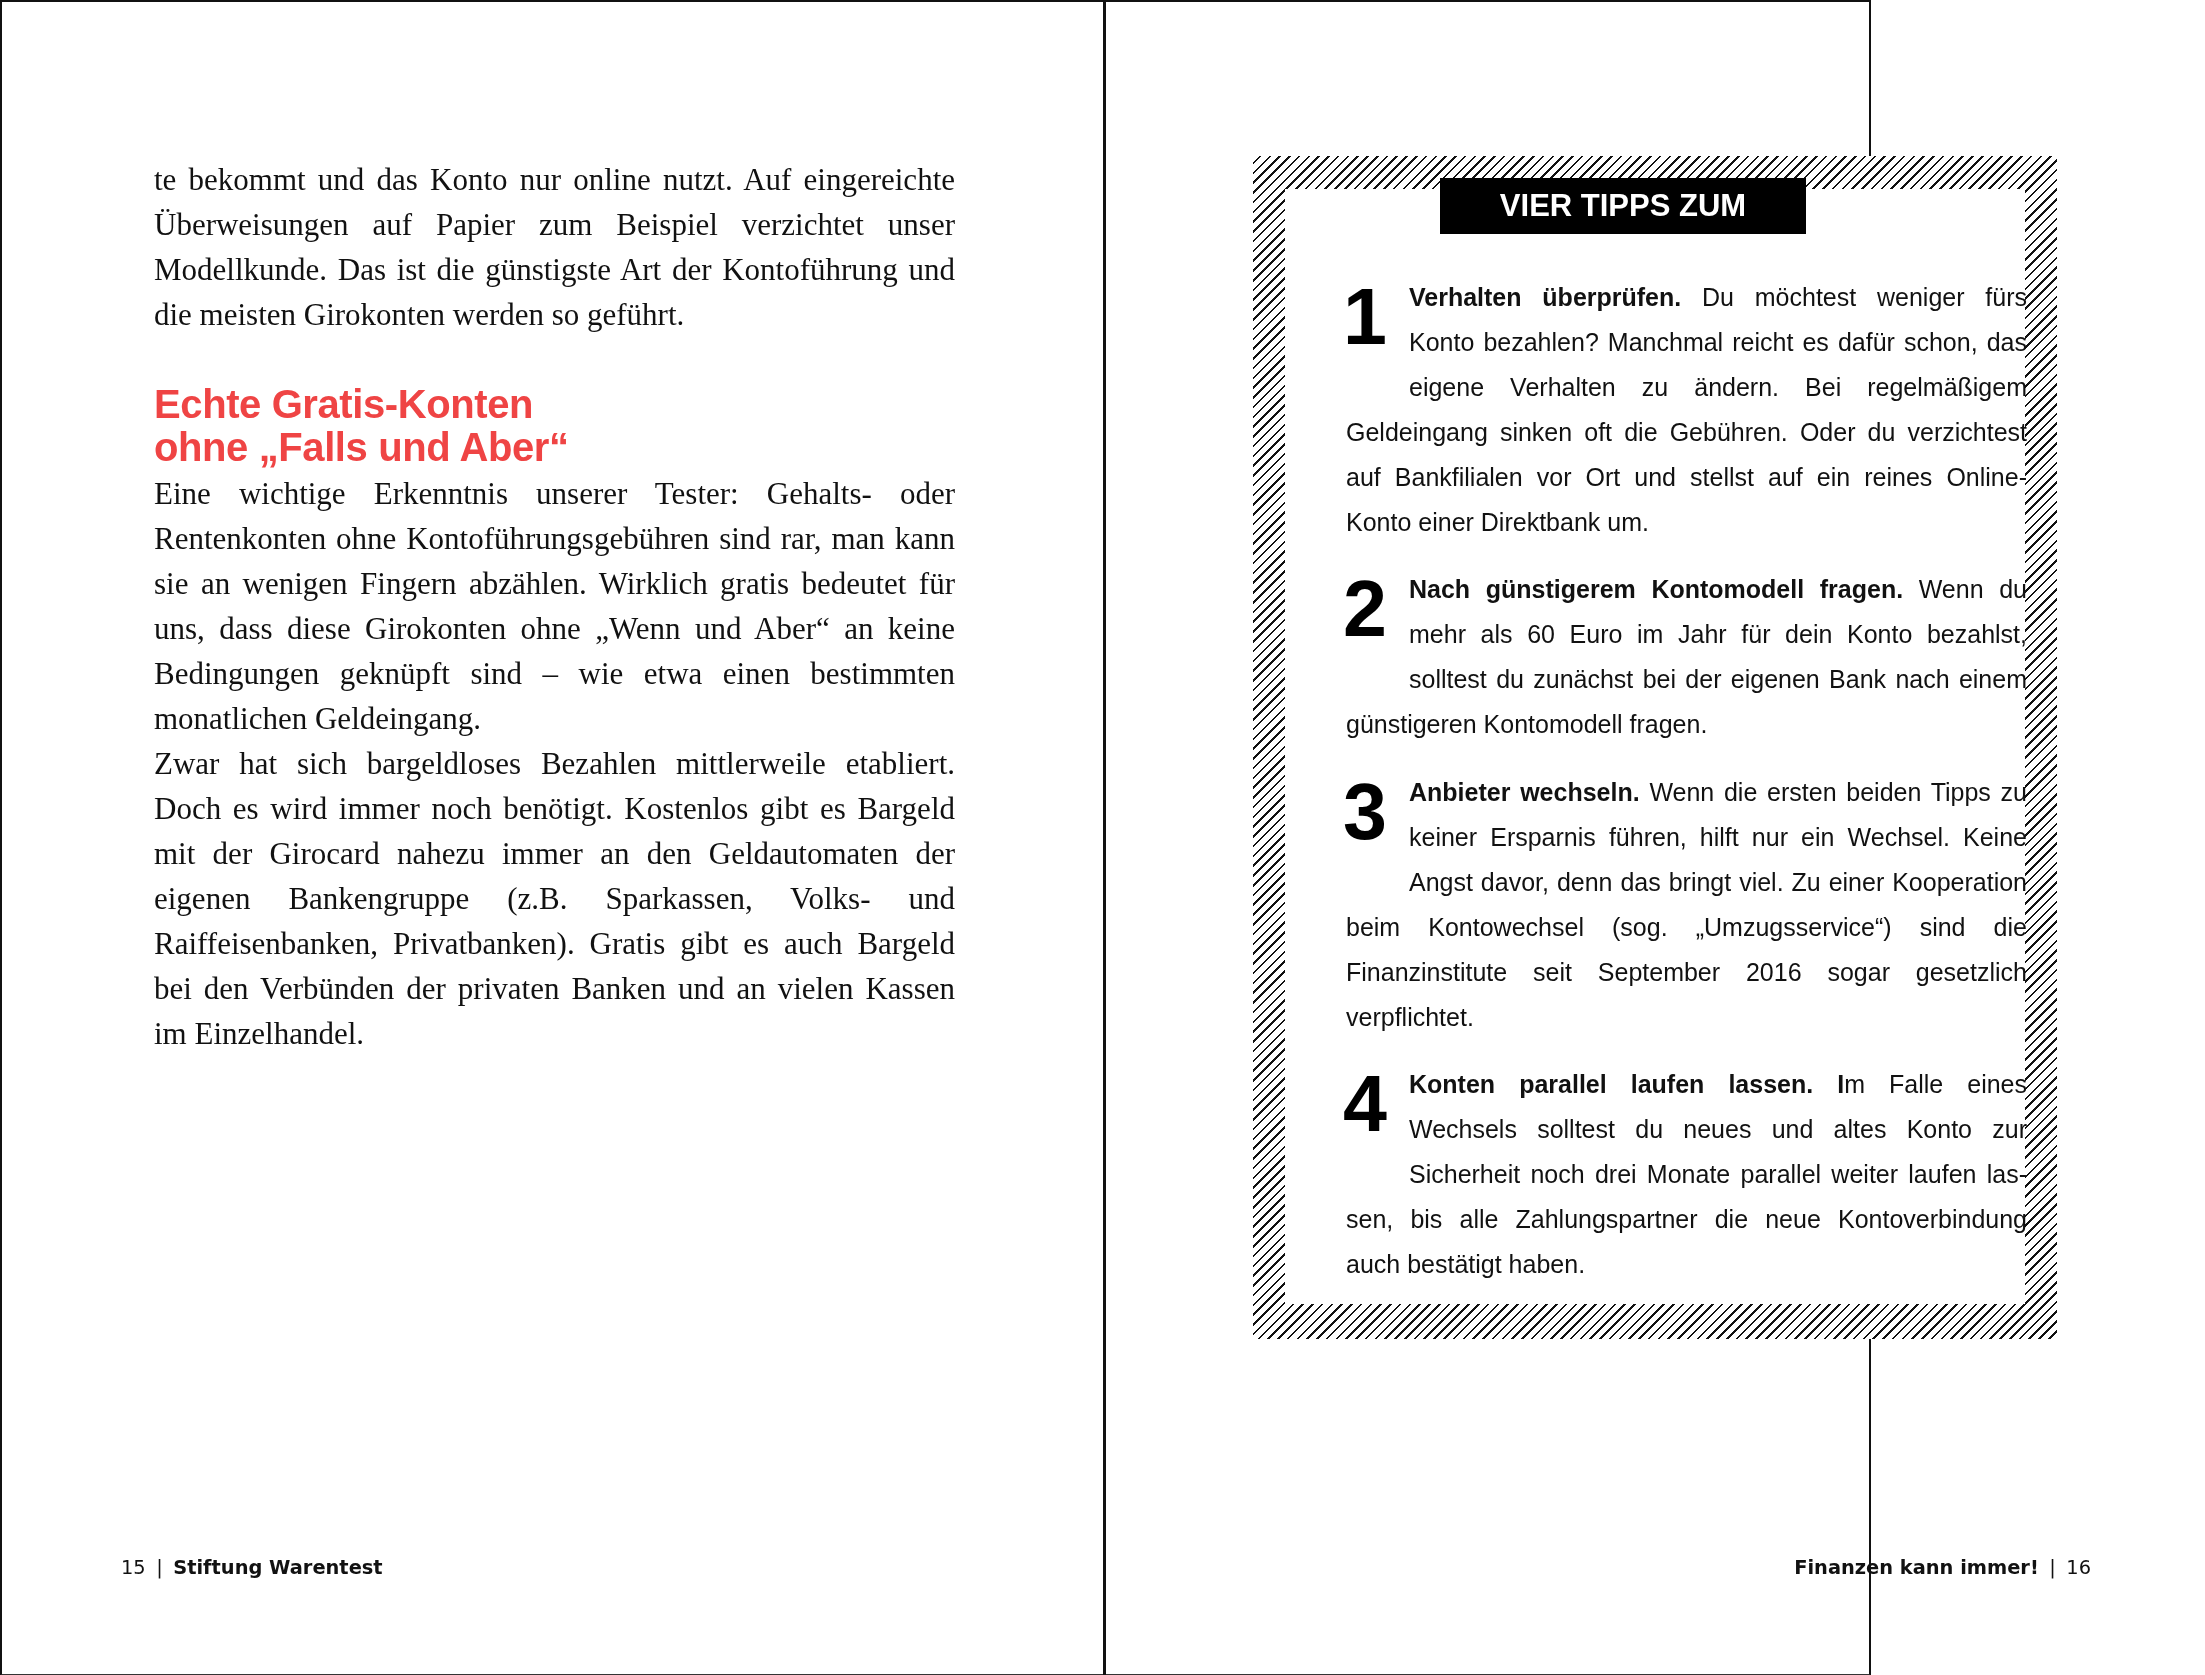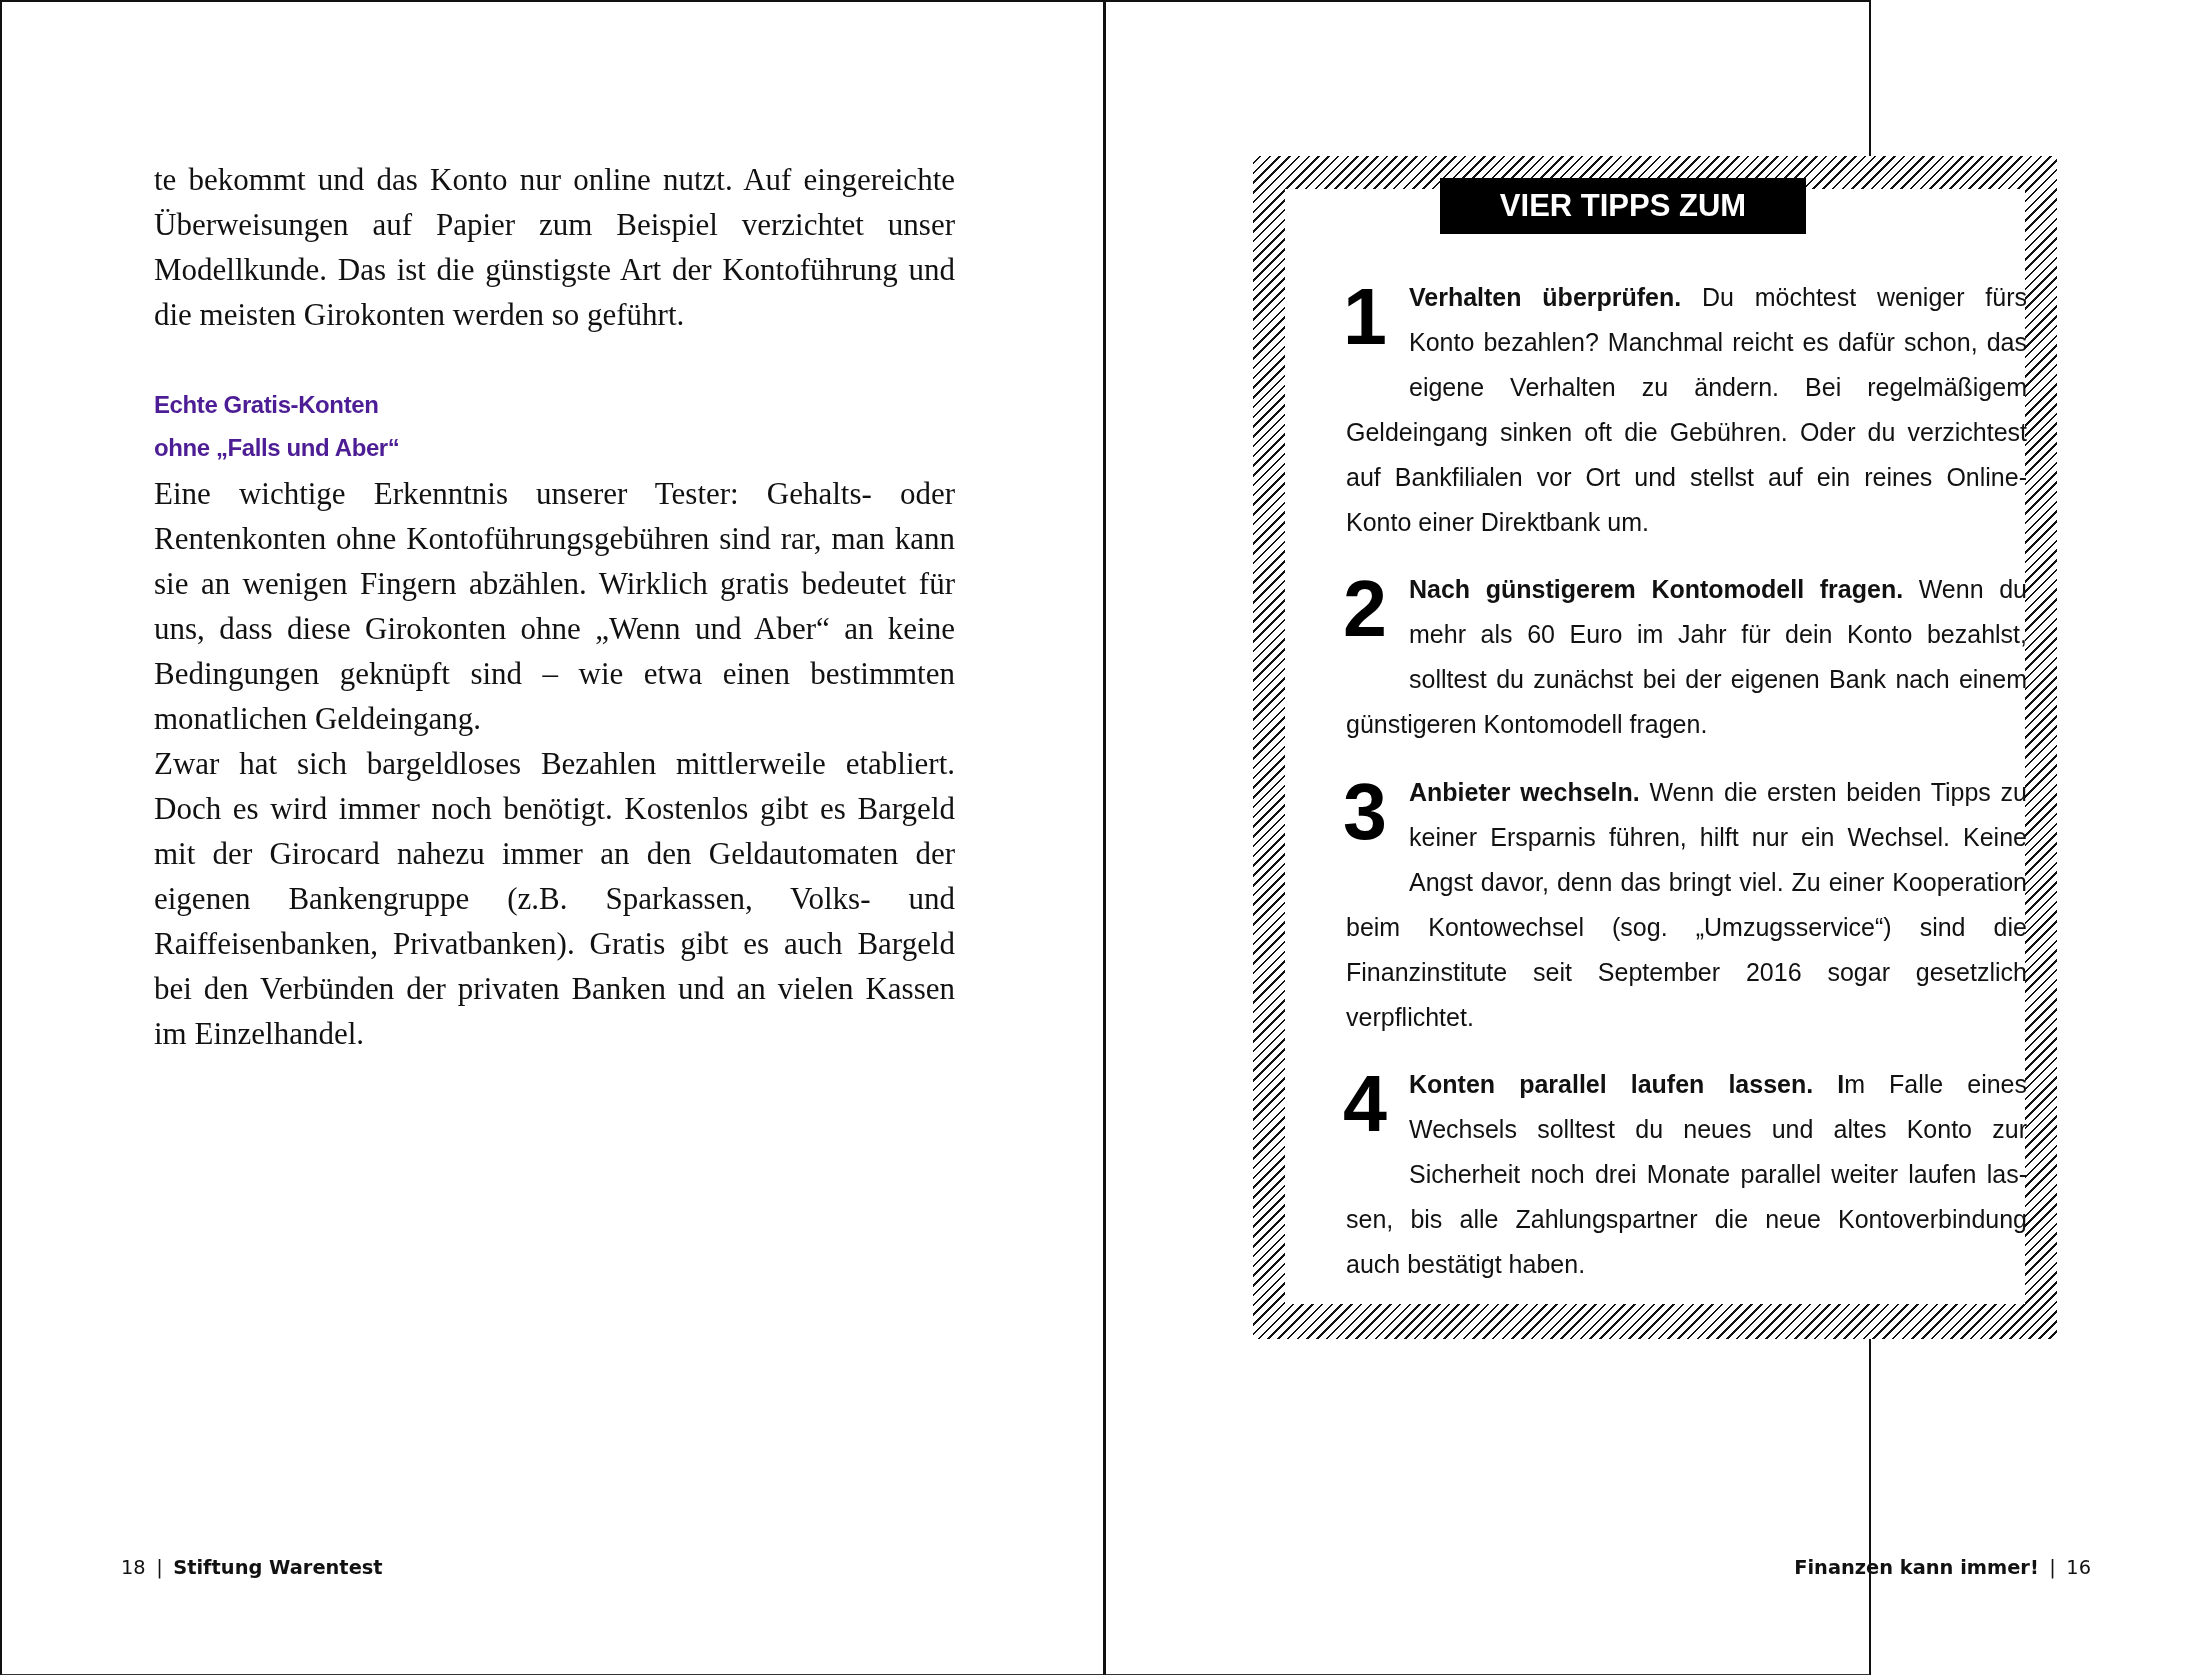--- a/index.html
+++ b/index.html
@@ -26,21 +26,21 @@
     position: absolute; left: 152px; top: 155px; width: 801px;
     font-family: "Liberation Serif", serif;
     font-size: 31px; line-height: 45px; color: #111;
   }
   .col-left p { margin: 0; text-align: justify; text-align-last: left; hyphens: manual; }
   .col-left p.indent { text-indent: 30px; }
   .col-left p.noindent { text-indent: 0; }
   .col-left h2 {
     margin: 46px 0 1.5px 0;
     font-family: "Liberation Sans", sans-serif; font-weight: 700;
-    font-size: 24px; line-height: 43px; letter-spacing: -0.4px; color: #4c1d95;
+    font-size: 40px; line-height: 43px; letter-spacing: -0.4px; color: #ef4444;
   }
 
   
   .folio {
     position: absolute; top: 1553px;
     font-family: "DejaVu Sans", sans-serif; font-size: 19.4px; line-height: 25.4px; color: #111;
     white-space: nowrap;
   }
   .folio-left { left: 119px; }
   .folio-right { right: 117px; }
@@ -86,21 +86,21 @@
       <p class="noindent">te bekommt und das Konto nur online nutzt. Auf einge­reichte Überweisungen auf Papier zum Beispiel verzichtet unser Modellkunde. Das ist die günstigste Art der Konto­führung und die meisten Girokonten werden so geführt.</p>
       <h2>
         <span>Echte Gratis-Konten</span><br>
         <span>ohne „Falls und Aber“</span>
       </h2>
       <p class="noindent">Eine wichtige Erkenntnis unserer Tester: Gehalts- oder Rentenkonten ohne Kontoführungsgebühren sind rar, man kann sie an wenigen Fingern abzählen. Wirklich gra­tis bedeutet für uns, dass diese Girokonten ohne „Wenn und Aber“ an keine Bedingungen geknüpft sind – wie etwa einen bestimmten monatlichen Geldeingang.</p>
       <p class="noindent">Zwar hat sich bargeldloses Bezahlen mittlerweile etab­liert. Doch es wird immer noch benötigt. Kostenlos gibt es Bargeld mit der Girocard nahezu immer an den Geld­automaten der eigenen Bankengruppe (z.B. Sparkassen, Volks- und Raiffeisenbanken, Privatbanken). Gratis gibt es auch Bargeld bei den Verbünden der privaten Banken und an vielen Kassen im Einzelhandel.</p>
     </div>
 
     <div class="folio folio-left">
-      <span class="num">18</span><span class="sep">|</span><span class="title">Stiftung Warentest</span>
+      <span class="num">15</span><span class="sep">|</span><span class="title">Stiftung Warentest</span>
     </div>
   </div>
 
   <div class="gutter"></div>
 
   <div class="page page-right">
     <div class="tipbox">
       <div class="tipbox-inner">
         <div class="tipbox-title">VIER TIPPS ZUM GIROKONTO</div>
         <div class="tips">

